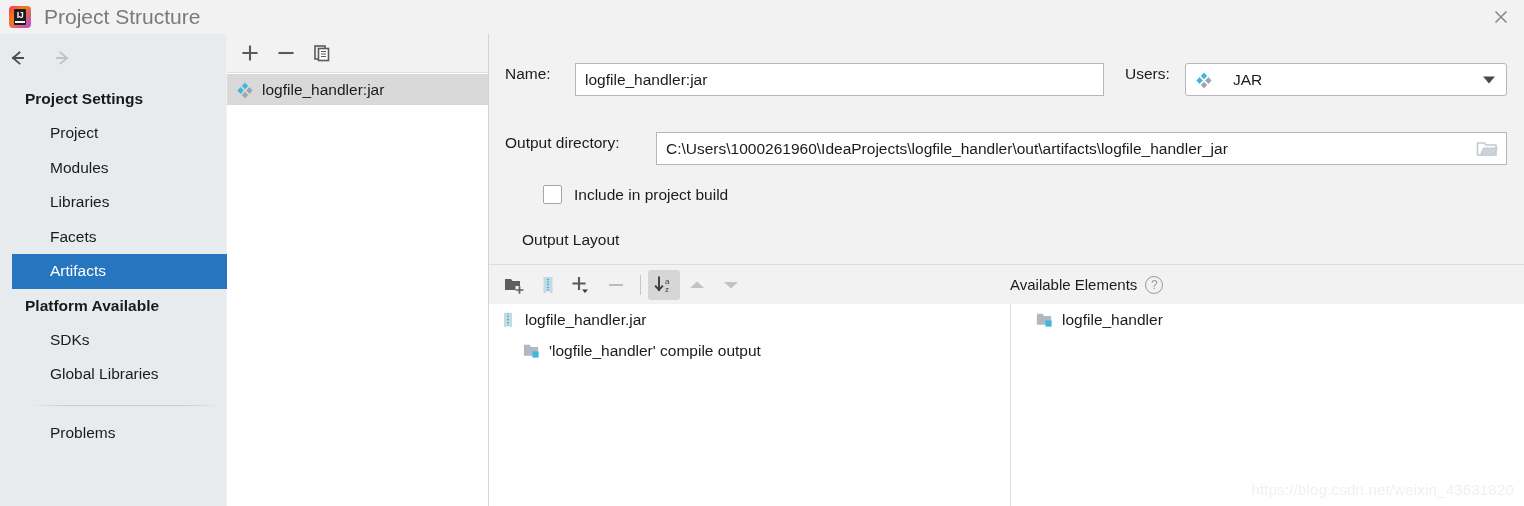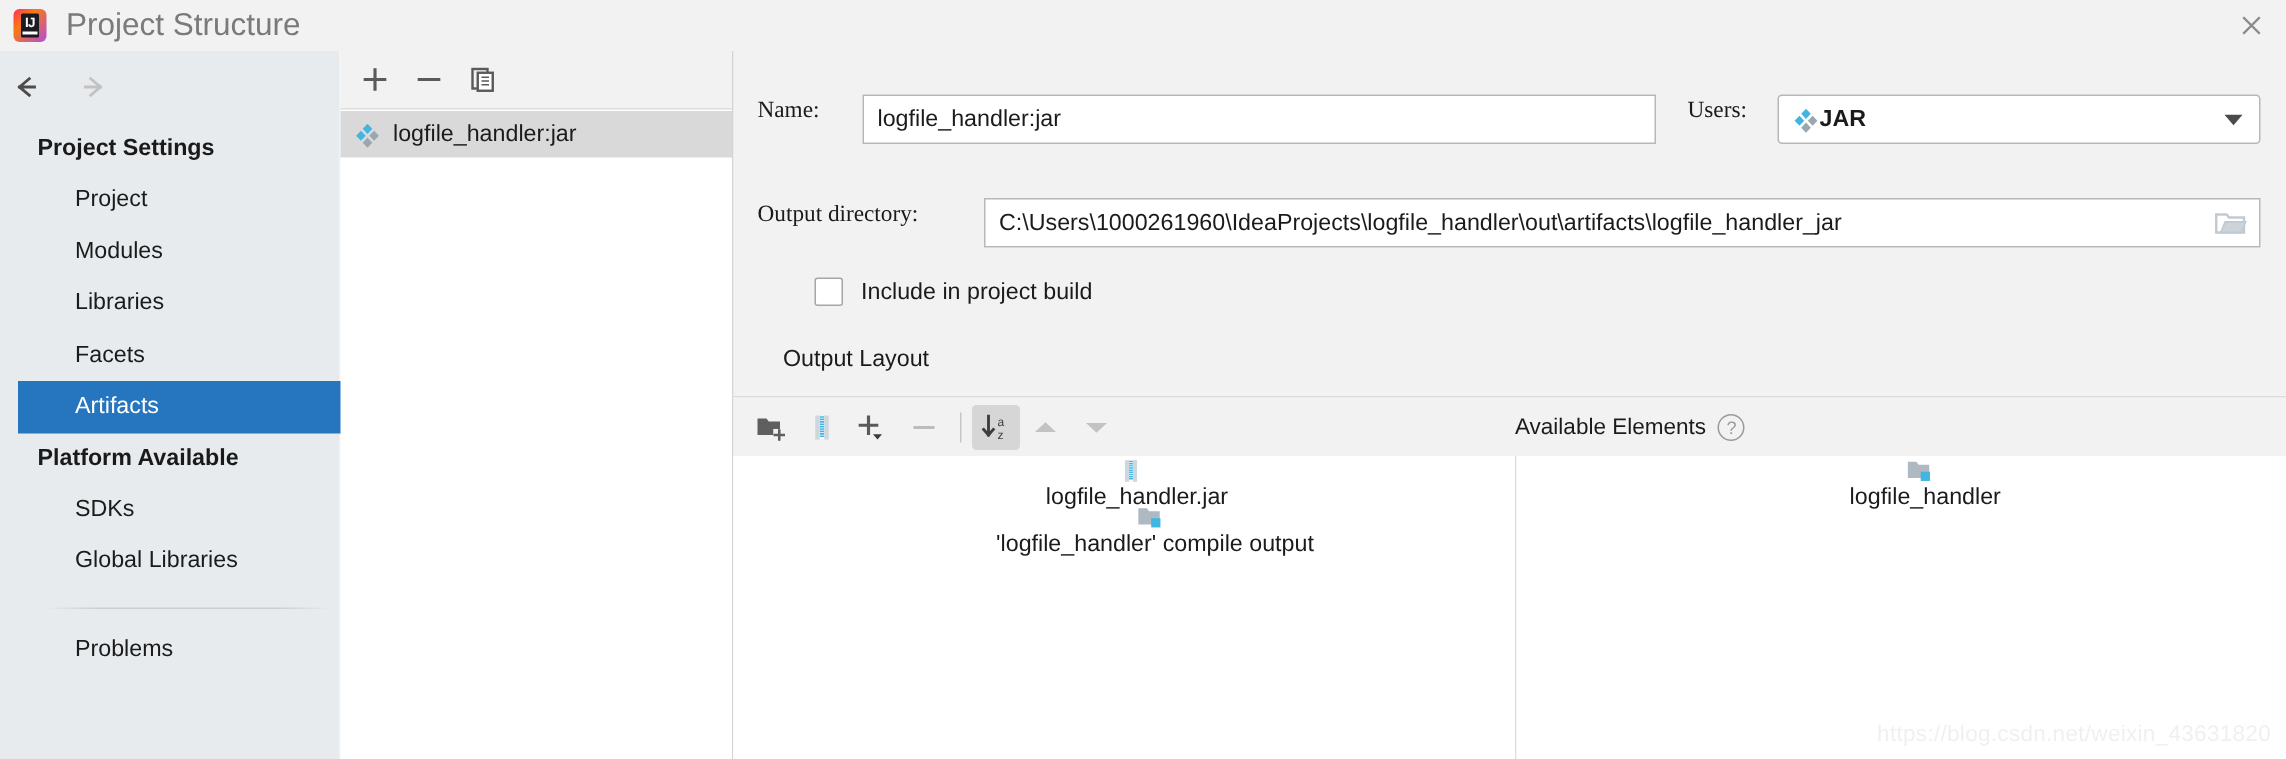--- a/index.html
+++ b/index.html
@@ -96,21 +96,21 @@
 
   .vsplit {
     position: absolute; top: 34px; width: 1px; height: 472px; background: #d4d4d4;
   }
 
   
   .content {
     position: absolute; left: 489px; top: 34px; width: 1035px; height: 472px;
     background: #f2f2f2;
   }
-  .field-row { position: absolute; display: flex; align-items: flex-end; font-family: Liberation Serif, serif; }
+  .field-row { position: absolute; display: flex; align-items: flex-end; }
   .lbl { font-size: 15.5px; color: #1b1b1b; white-space: nowrap; }
 
   .textfield {
     background: #ffffff; border: 1px solid #b7b7b7;
     height: 33px; display: flex; align-items: center;
     font-size: 15.5px; color: #1b1b1b; padding-left: 9px;
   }
 
   .combo {
     background: #ffffff; border: 1px solid #b7b7b7; border-radius: 3px;
@@ -165,21 +165,21 @@
   }
 
   .trees {
     position: absolute; left: 0; top: 270px; width: 1035px; height: 202px;
     background: #ffffff;
   }
   .tree-left { position: absolute; left: 0; top: 0; width: 521px; height: 202px; background:#fff; }
   .tree-divider { position: absolute; left: 521px; top: 0; width: 1px; height: 202px; background: #dcdcdc; }
   .tree-right { position: absolute; left: 522px; top: 0; width: 513px; height: 202px; background:#fff; }
 
-  .tnode { display: flex; align-items: center; height: 31px; flex-direction: column; }
+  .tnode { display: flex; align-items: center; height: 31px; }
   .tnode .ticon { width: 19px; height: 19px; flex: none; display:flex; align-items:center; justify-content:center;}
   .tnode .tlabel { margin-left: 8px; font-size: 15.5px; color: #1b1b1b; white-space: nowrap; }
 
   .watermark {
     position: absolute; right: 10px; bottom: 8px;
     font-size: 15px; color: #f0f0f0;
     font-family: "Liberation Sans", sans-serif;
     letter-spacing: 0.2px;
   }
 </style>
@@ -279,21 +279,21 @@
     </div>
     <div class="combo" style="position:absolute; left:696px; top:29px; width:322px;">
       <span style="width:18px;height:18px;display:inline-flex;flex:none;">
         <svg width="18" height="18" viewBox="0 0 18 18">
           <path d="M9 1.5 L12.2 4.9 L9 8.3 L5.8 4.9 Z" fill="#40b6e0"></path>
           <path d="M4.6 6.1 L7.8 9.5 L4.6 12.9 L1.4 9.5 Z" fill="#40b6e0"></path>
           <path d="M13.4 6.1 L16.6 9.5 L13.4 12.9 L10.2 9.5 Z" fill="#9aa7b0"></path>
           <path d="M9 10.7 L12.2 14.1 L9 17.5 L5.8 14.1 Z" fill="#9aa7b0"></path>
         </svg>
       </span>
-      <span style="margin-left:0;font-weight:bold;">JAR</span>
+      <span style="margin-left:20px;">JAR</span>
       <span class="caret"></span>
     </div>
 
     <div class="field-row" style="left:16px; top:100px;">
       <div class="lbl">Output directory:</div>
     </div>
     <div class="outdir-field" style="position:absolute; left:167px; top:98px; width:851px;">
       <span>C:\Users\1000261960\IdeaProjects\logfile_handler\out\artifacts\logfile_handler_jar</span>
       <span class="browse">
         <svg width="22" height="18" viewBox="0 0 22 18">

